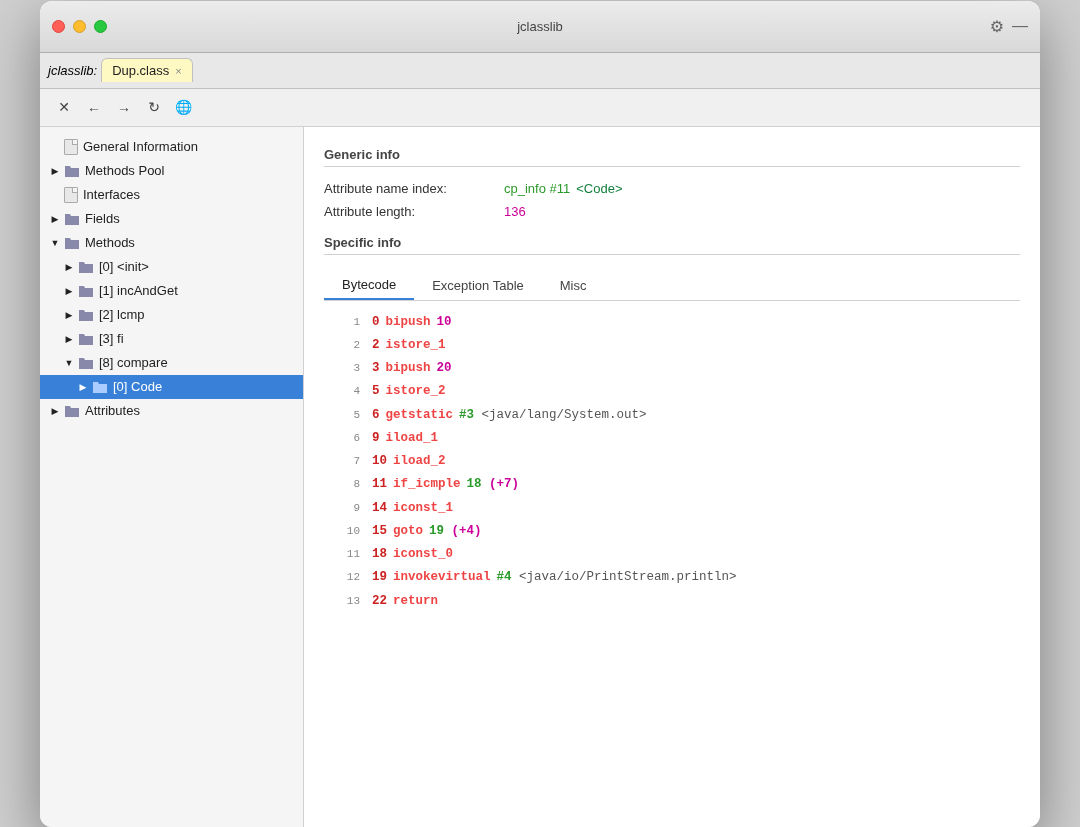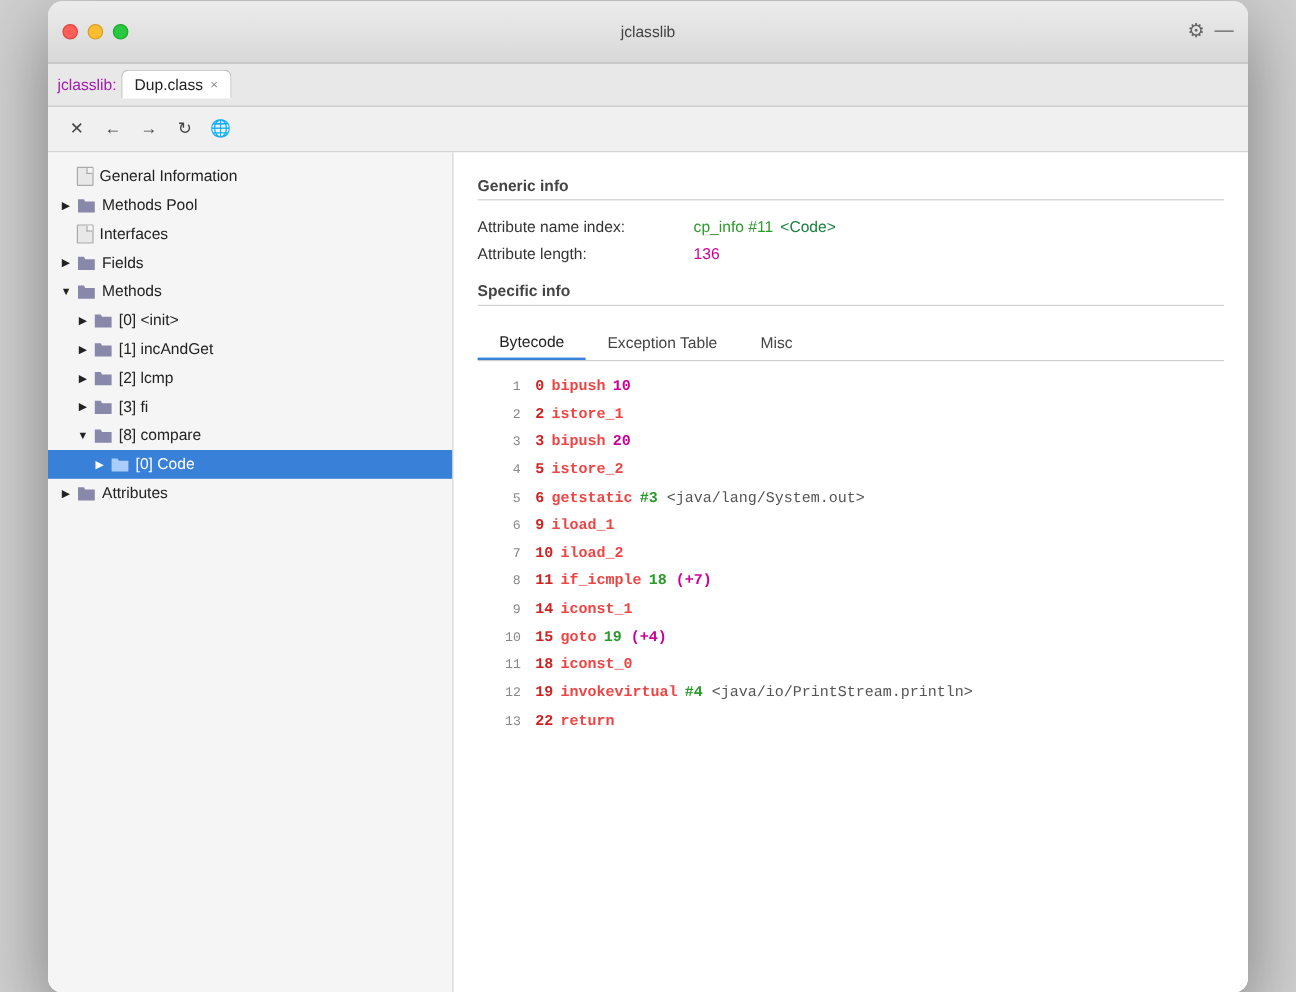--- a/index.html
+++ b/index.html
@@ -65,28 +65,29 @@
     .tabbar {
       background: #e8e8e8;
       height: 36px;
       display: flex;
       align-items: center;
       padding: 0 8px;
       border-bottom: 1px solid #c0c0c0;
     }
     .tab-prefix {
       font-size: 13px;
-      color: #a21caf;
+      color: #000000;
       margin-right: 4px;
+      font-style: italic;
     }
     .tab {
       display: flex;
       align-items: center;
       padding: 4px 10px;
-      background: #ffffff;
+      background: #fef9c3;
       border-radius: 6px 6px 0 0;
       font-size: 13px;
       color: #222;
       border: 1px solid #c0c0c0;
       border-bottom: none;
       gap: 6px;
       cursor: pointer;
     }
     .tab-close {
       font-size: 11px;
@@ -116,21 +117,21 @@
       color: #444;
       border-radius: 4px;
     }
     
     .main-layout {
       display: flex;
       height: 700px;
     }
     
     .sidebar {
-      width: 338px;
+      width: 264px;
       background: #f5f5f5;
       border-right: 1px solid #d0d0d0;
       overflow-y: auto;
       padding: 8px 0;
       flex-shrink: 0;
     }
     .tree-item {
       display: flex;
       align-items: center;
       padding: 3px 8px;

